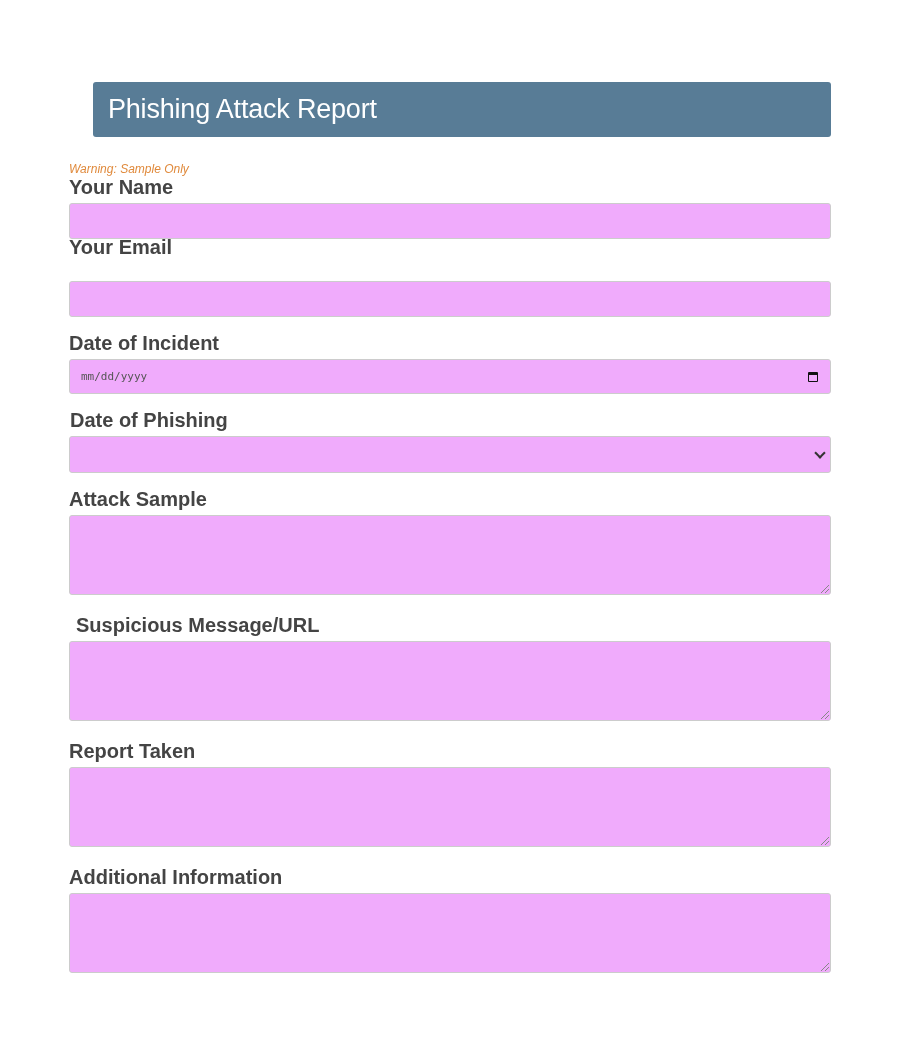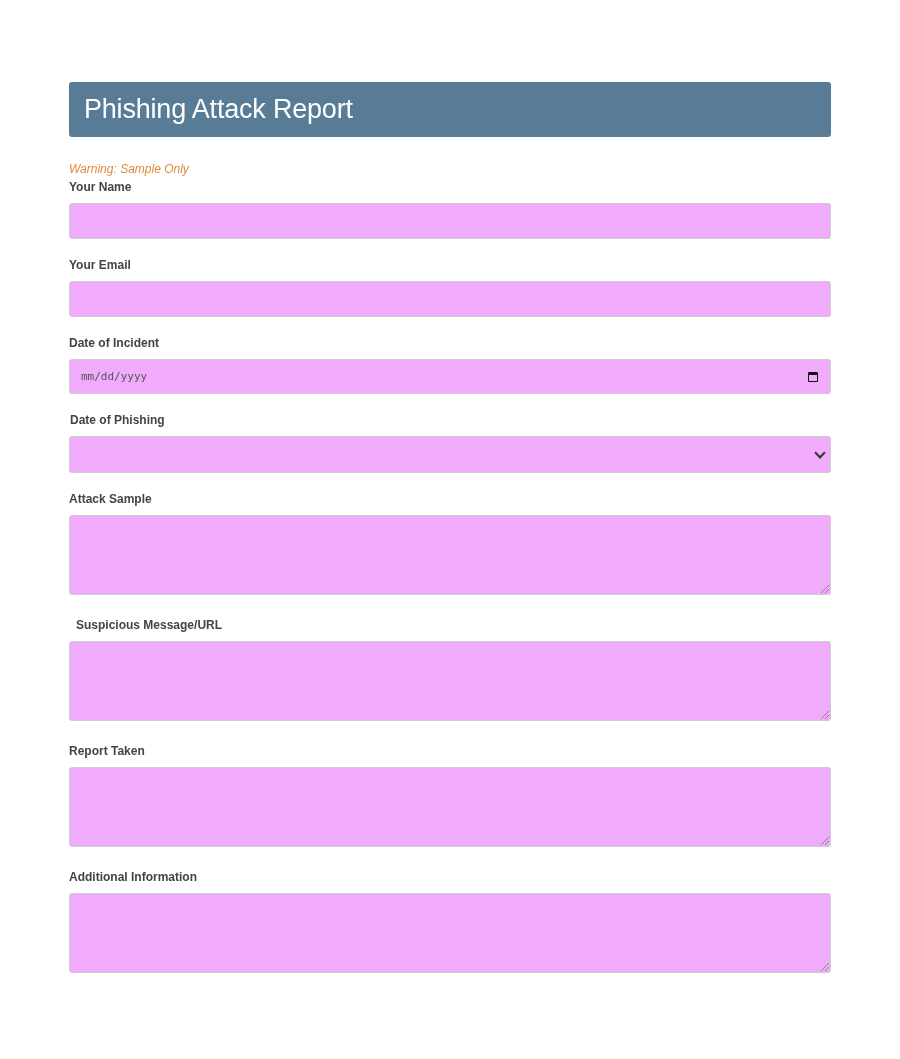--- a/index.html
+++ b/index.html
@@ -1,21 +1,21 @@
 <!DOCTYPE html>
 <html><head>
 <meta charset="utf-8">
 <style>
   html, body { margin: 0; padding: 0; background: #ffffff; }
   body { width: 900px; height: 1059px; position: relative; font-family: "Liberation Sans", sans-serif; color: #444; }
   .container { position: absolute; left: 69px; top: 82px; width: 762px; }
-  .header { height: 55px; background: #587c96; border-radius: 3px; display: flex; align-items: center; padding-left: 15px; box-sizing: border-box; }
+  .header { height: 55px; background: #587c96; border-radius: 3px; display: flex; align-items: center; padding-left: 15px; box-sizing: border-box; margin-left: 24px; }
   .header h1 { margin: 0; font-weight: normal; font-size: 27px; color: #ffffff; letter-spacing: -0.2px; }
   .warning { position: absolute; top: 78px; left: 0; font-style: italic; color: #e08a3c; font-size: 12px; line-height: 18px; }
-  .label { position: absolute; left: 0; font-weight: bold; font-size: 12px; color: #444; line-height: 18px; }
+  .label { position: absolute; left: 0; font-weight: bold; font-size: 20px; color: #444; line-height: 18px; }
   .field { position: absolute; left: 0; width: 762px; box-sizing: border-box; border: 1px solid #cccccc; border-radius: 3px; background: #f0abfc; }
   .text-input { height: 36px; }
   .date-input { height: 35px; display: flex; align-items: center; justify-content: space-between; padding: 0 12px 0 11px; }
   .date-ph { font-family: "DejaVu Sans Mono", monospace; font-size: 11px; color: #555; }
   .cal-icon { width: 10px; height: 10px; border: 1.5px solid #111; border-top-width: 3px; border-radius: 1px; box-sizing: border-box; }
   .select { height: 37px; display: flex; align-items: center; justify-content: flex-end; padding-right: 6px; }
   .chev { width: 6px; height: 6px; border-right: 2px solid #333; border-bottom: 2px solid #333; transform: rotate(45deg); margin-top: -4px; }
   .textarea { height: 80px; }
   .grip { position: absolute; right: 1px; bottom: 1px; width: 8px; height: 8px;
     background: linear-gradient(135deg, transparent 45%, #888 45%, #888 52%, transparent 52%, transparent 70%, #888 70%, #888 77%, transparent 77%); }
@@ -26,21 +26,21 @@
 <div class="container">
   <div class="header">
     <h1>Phishing Attack Report</h1>
   </div>
 
   <div class="warning">Warning: Sample Only</div>
 
   <div class="label" style="top:96px">Your Name</div>
   <div class="field text-input" style="top:121px"></div>
 
-  <div class="label" style="top:174px">Your Email</div>
+  <div class="label" style="top:156px">Your Email</div>
   <div class="field text-input" style="top:199px"></div>
 
   <div class="label" style="top:252px">Date of Incident</div>
   <div class="field date-input" style="top:277px">
     <span class="date-ph">mm/dd/yyyy</span>
     <span class="cal-icon"></span>
   </div>
 
   <div class="label" style="top:329px; left:1px">Date of Phishing</div>
   <div class="field select" style="top:354px">

